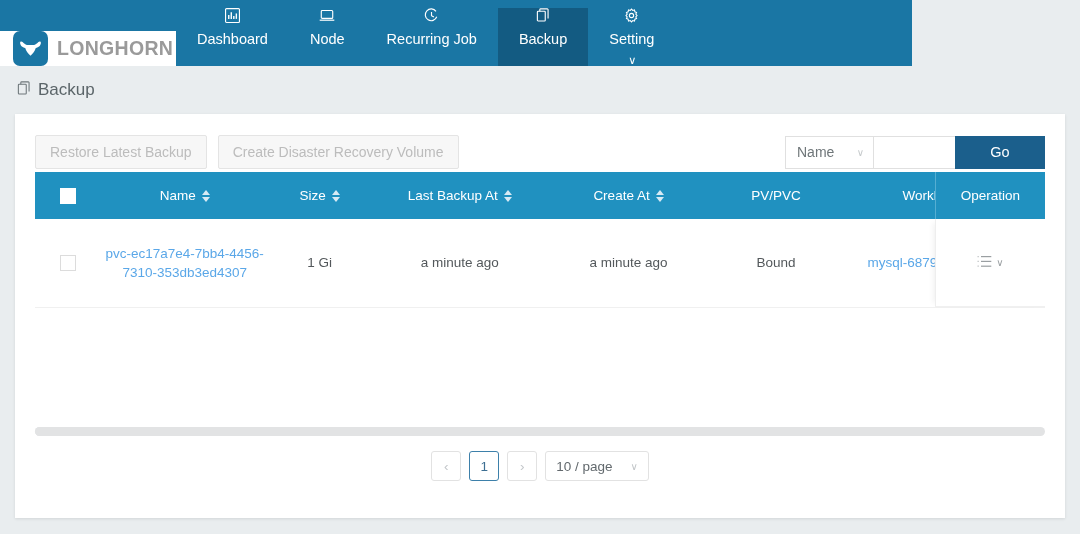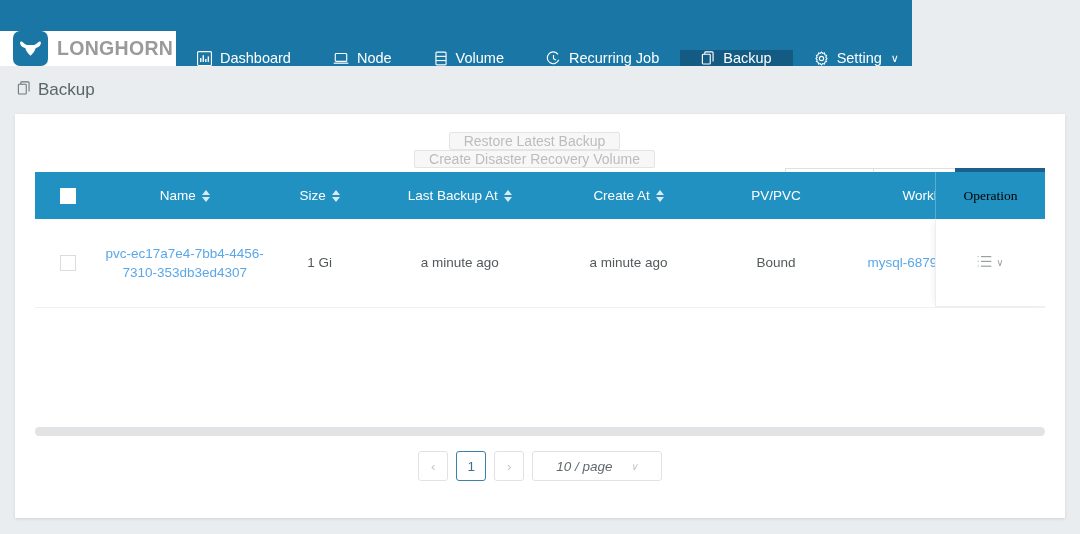--- a/index.html
+++ b/index.html
@@ -33,20 +33,21 @@
     color: #9a9a9a; font-size: 19.5px; font-weight: bold;
     letter-spacing: 0.3px;
   }
   .navitems { display: flex; align-items: stretch; }
   .navitem {
     display: flex; align-items: center; gap: 8px;
     padding: 0 21px;
     color: #ffffff; font-size: 14.5px;
     cursor: pointer; user-select: none;
     white-space: nowrap;
+    flex-direction: column;
   }
   .navitem.active { background: #135b82; }
   .navitem svg { display: block; flex: none; }
   .caret-dn {
     display: inline-block; margin-left: 1px;
     font-size: 11px; line-height: 1;
   }
 
   
   .crumbbar {
@@ -60,21 +61,20 @@
     margin: 0 15px; background: #fff; height: 404px;
     box-shadow: 0 1px 3px rgba(0,0,0,0.10);
     position: relative;
   }
 
   
   .toolbar {
     display: flex; align-items: center;
     padding: 18px 20px 0 20px;
     height: 58px;
-    flex-direction: column;
   }
   .btn-ghost {
     height: 34px; padding: 0 14px;
     border: 1px solid #e4e4e4; background: #f7f7f7;
     color: #bcbcbc; font-size: 14px;
     font-family: inherit;
     border-radius: 2px; margin-right: 11px;
     cursor: not-allowed; white-space: nowrap;
   }
   .search-wrap { margin-left: auto; display: flex; height: 33px; }
@@ -136,23 +136,22 @@
     display: block; white-space: nowrap; overflow: hidden;
   }
 
   
   .opcol-head, .opcol-body {
     position: absolute; right: 20px; width: 110px;
     text-align: center;
   }
   .opcol-head {
     top: 0; height: 63px; line-height: 47px;
-    background: #2091c0; color: #000000; font-size: 13.5px;
+    background: #2091c0; color: #ffffff; font-size: 13.5px;
     border-left: 1px solid #56aed2;
-    font-family: Liberation Serif, serif;
   }
   .opcol-body {
     top: 47px; height: 88px; background: #fff;
     border-bottom: 1px solid #f0f0f0;
     border-left: 1px solid #eeeeee;
     box-shadow: -5px 0 6px -4px rgba(0,0,0,0.07);
     display: flex; align-items: center; justify-content: center;
   }
   .op-btn {
     display: inline-flex; align-items: center; gap: 4px;
@@ -177,21 +176,21 @@
   }
   .pg {
     min-width: 30px; height: 30px; border: 1px solid #e2e2e2;
     background: #fff; border-radius: 3px;
     display: flex; align-items: center; justify-content: center;
     font-size: 13.5px; color: #c3c7ca; cursor: pointer;
     font-family: inherit;
   }
   .pg.num { color: #3d6f93; border-color: #3d80aa; }
   .pg.size {
-    padding: 0 23px; gap: 18px; color: #62696d; font-style: italic;
+    padding: 0 10px; gap: 18px; color: #62696d;
   }
   .pg.size .chev { color: #c0c4c7; font-size: 10px; }
 </style>
 </head>
 <body>
 
 <div class="topnav">
   <div class="brand">
     <span class="logo-box">
       <svg width="23" height="17" viewBox="0 0 24 18">
@@ -218,30 +217,20 @@
     <div class="navitem">
       <span>
         <svg width="16" height="15" viewBox="0 0 17 16" fill="none" stroke="#fff" stroke-width="1.2">
           <rect x="2.4" y="2.6" width="12.2" height="8.4" rx="1"></rect>
           <line x1="0.7" y1="13" x2="16.3" y2="13" stroke-width="1.3"></line>
         </svg>
       </span>
       <span>Node</span>
     </div>
 
-    <div class="navitem">
-      <span>
-        <svg width="14" height="15" viewBox="0 0 14 16" fill="none" stroke="#fff" stroke-width="1.2">
-          <rect x="1.6" y="1.2" width="10.8" height="13.6" rx="1"></rect>
-          <line x1="1.6" y1="5.7" x2="12.4" y2="5.7"></line>
-          <line x1="1.6" y1="10.2" x2="12.4" y2="10.2"></line>
-        </svg>
-      </span>
-      <span>Volume</span>
-    </div>
 
     <div class="navitem">
       <span>
         <svg width="15" height="15" viewBox="0 0 16 16" fill="none" stroke="#fff" stroke-width="1.2">
           <path d="M12.8 3.6 A6.3 6.3 0 1 0 13.6 9.4"></path>
           <polyline points="8,4.2 8,8.2 10.6,9.6"></polyline>
         </svg>
       </span>
       <span>Recurring Job</span>
     </div>

